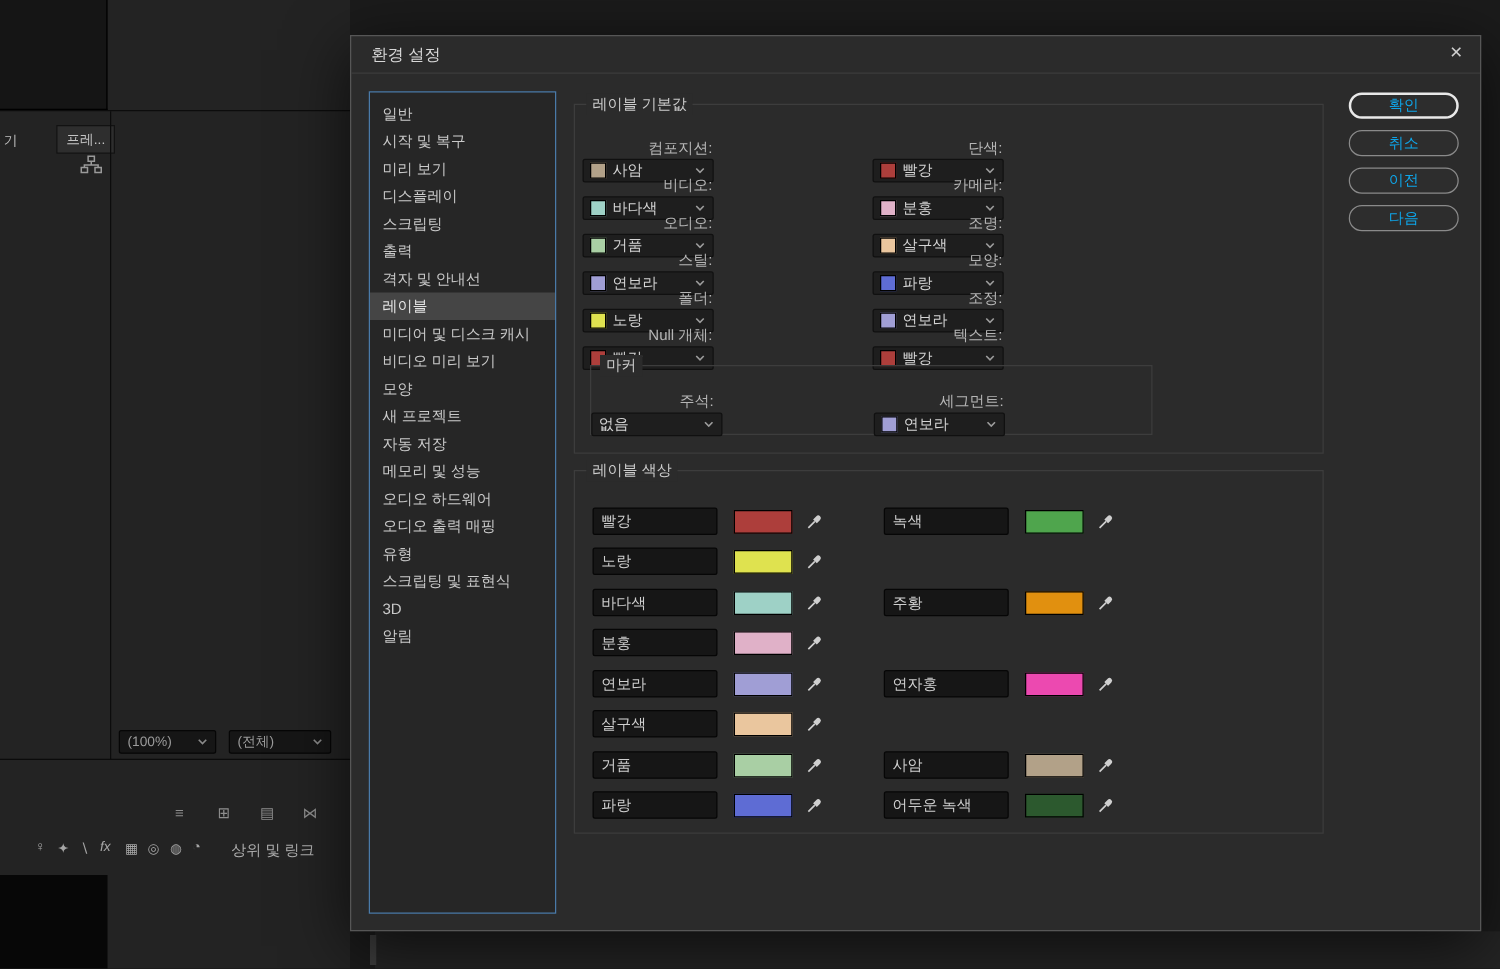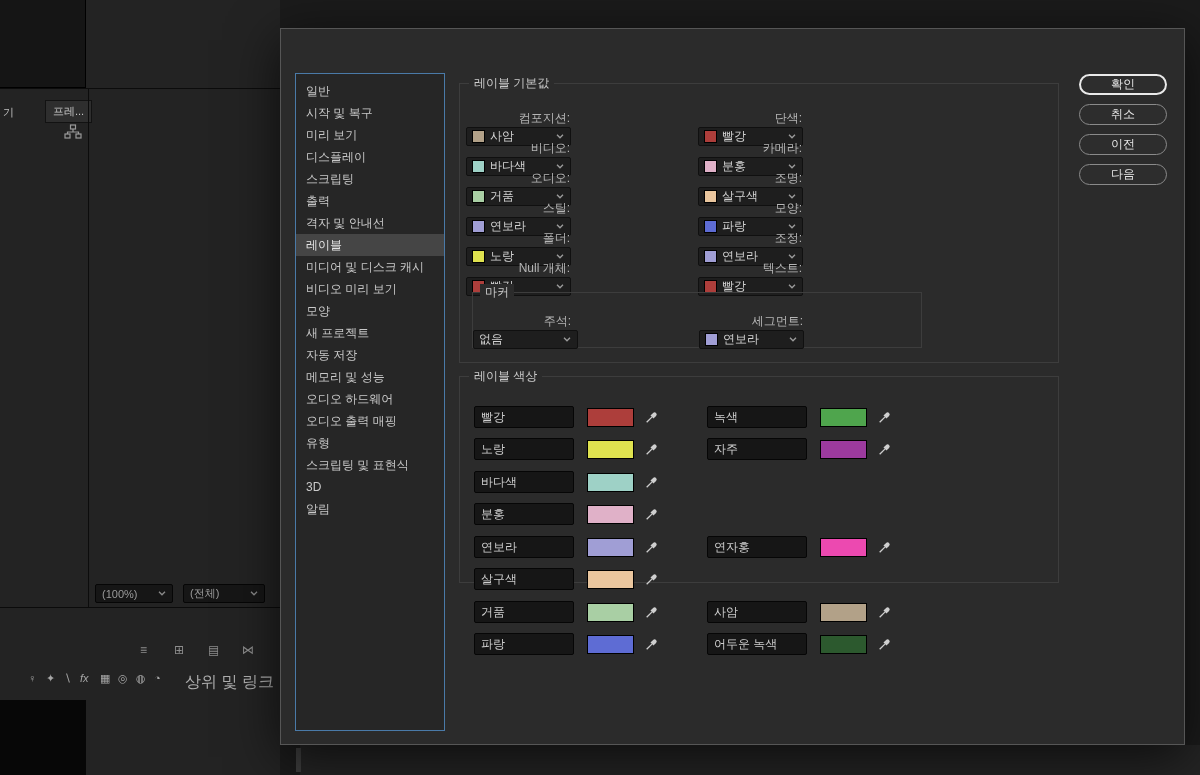--- a/index.html
+++ b/index.html
@@ -27,21 +27,21 @@
   .close { position:absolute; right:14px; top:3px; font-size:17px; color:#cfcfcf; cursor:default; }
 
   .sidebar { position:absolute; left:14px; top:44px; width:150px; height:658px;
              background:#262626; border:1px solid #4a7aa8; padding-top:6px; overflow:hidden; }
   .side-item { height:22px; line-height:22px; padding-left:10px; font-size:12px; color:#c9c9c9;
                white-space:nowrap; overflow:hidden; cursor:default; }
   .side-item.selected { background:#454545; color:#e4e4e4; }
 
   .btn-col { position:absolute; left:798px; top:45px; display:flex; flex-direction:column; gap:9px; }
   .btn { width:88px; height:21px; border:1px solid #8a8a8a; border-radius:11px; background:#2d2d2d;
-         color:#e5e5e5; font-size:12px; display:flex; align-items:center; justify-content:center;
+         color:#0ea5e9; font-size:12px; display:flex; align-items:center; justify-content:center;
          cursor:default; }
   .btn.primary { border:2px solid #e9e9e9; }
 
   .group { position:absolute; border:1px solid #3d3d3d; }
   .legend { position:absolute; top:-9px; left:9px; background:#2b2b2b; padding:0 5px;
             font-size:12px; color:#cccccc; white-space:nowrap; }
 
   .dd-row { position:absolute; display:flex; align-items:center; height:22px;flex-direction:column; }
   .dd-label { width:110px; text-align:right; margin-right:7px; font-size:12px; color:#b6b6b6;
               white-space:nowrap; }
@@ -104,27 +104,31 @@
   <span class="bd-icon" style="left:242px;top:643px;">⋈</span>
 
   <span class="bd-icon" style="left:28px;top:672px;font-size:11px;color:#a6a6a6;">♀</span>
   <span class="bd-icon" style="left:46px;top:672px;font-size:11px;color:#a6a6a6;">✦</span>
   <span class="bd-icon" style="left:64px;top:672px;font-size:11px;color:#a6a6a6;">∖</span>
   <span class="bd-icon" style="left:80px;top:672px;font-size:11px;color:#a6a6a6;font-style:italic;">fx</span>
   <span class="bd-icon" style="left:100px;top:672px;font-size:11px;color:#a6a6a6;">▦</span>
   <span class="bd-icon" style="left:118px;top:672px;font-size:11px;color:#a6a6a6;">◎</span>
   <span class="bd-icon" style="left:136px;top:672px;font-size:11px;color:#a6a6a6;">◍</span>
   <span class="bd-icon" style="left:154px;top:672px;font-size:11px;color:#a6a6a6;">◔</span>
-  <span class="bd-text" style="left:185px;top:672px;font-size:16px;color:#aeaeae;">상위 및 링크</span>
+  <span class="bd-text" style="left:185px;top:672px;font-size:12px;color:#aeaeae;">상위 및 링크</span>
 
   <div class="bd" style="left:0;top:700px;width:86px;height:75px;background:#070707;"></div>
   <div class="bd" style="left:300px;top:745px;width:900px;height:30px;background:#242424;"></div>
   <div class="bd" style="left:296px;top:748px;width:5px;height:24px;background:#3d3d3d;"></div>
 
   <div class="dialog">
+    <div class="titlebar">
+      <span class="title">환경 설정</span>
+      <span class="close">×</span>
+    </div>
 
     <div class="sidebar">
       <div class="side-item">일반</div>
       <div class="side-item">시작 및 복구</div>
       <div class="side-item">미리 보기</div>
       <div class="side-item">디스플레이</div>
       <div class="side-item">스크립팅</div>
       <div class="side-item">출력</div>
       <div class="side-item">격자 및 안내선</div>
       <div class="side-item selected">레이블</div>
@@ -292,21 +296,21 @@
             <span class="dd-swatch" style="background: rgb(160, 158, 213);"></span>
             <span class="dd-value">연보라</span>
             <svg class="chev" viewBox="0 0 8 5" width="8" height="5">
                 <path d="M1 0.8 L4 3.8 L7 0.8" stroke="#9c9c9c" stroke-width="1.3" fill="none"></path>
               </svg>
           </div>
         </div>
       </div>
     </div>
 
-    <div class="group" style="left:178px;top:347px;width:600px;height:207px;">
+    <div class="group" style="left:178px;top:347px;width:600px;height:291px;">
       <span class="legend">레이블 색상</span>
 
       <div class="lc-row" style="left:14px;top:29px;">
         <input class="name-input" value="빨강" style="">
         <div class="swatch-lg" style="background: rgb(173, 62, 59);"></div>
         <span class="dropper">
             <svg viewBox="0 0 14 14" width="13" height="13">
               <path d="M1.8 12.2 L7.4 6.6" stroke="#cfcfcf" stroke-width="1.4" fill="none"></path>
               <path d="M5.9 4.9 L9.1 8.1 L11.9 5.3 A2.26 2.26 0 0 0 8.7 2.1 Z" fill="#cfcfcf"></path>
             </svg>
@@ -386,23 +390,23 @@
       <div class="lc-row" style="left:247px;top:29px;">
         <input class="name-input" value="녹색" style="">
         <div class="swatch-lg" style="background: rgb(79, 165, 77);"></div>
         <span class="dropper">
             <svg viewBox="0 0 14 14" width="13" height="13">
               <path d="M1.8 12.2 L7.4 6.6" stroke="#cfcfcf" stroke-width="1.4" fill="none"></path>
               <path d="M5.9 4.9 L9.1 8.1 L11.9 5.3 A2.26 2.26 0 0 0 8.7 2.1 Z" fill="#cfcfcf"></path>
             </svg>
           </span>
       </div>
-      <div class="lc-row" style="left:247px;top:61px;">
-        <input class="name-input" value="자주" style="">
-        <div class="swatch-lg" style="background: rgb(156, 58, 158);"></div>
+      <div class="lc-row" style="left:247px;top:94px;">
+        <input class="name-input" value="주황" style="">
+        <div class="swatch-lg" style="background: rgb(225, 144, 15);"></div>
         <span class="dropper">
             <svg viewBox="0 0 14 14" width="13" height="13">
               <path d="M1.8 12.2 L7.4 6.6" stroke="#cfcfcf" stroke-width="1.4" fill="none"></path>
               <path d="M5.9 4.9 L9.1 8.1 L11.9 5.3 A2.26 2.26 0 0 0 8.7 2.1 Z" fill="#cfcfcf"></path>
             </svg>
           </span>
       </div>
       <div class="lc-row" style="left:247px;top:159px;">
         <input class="name-input" value="연자홍" style="">
         <div class="swatch-lg" style="background: rgb(236, 73, 176);"></div>

